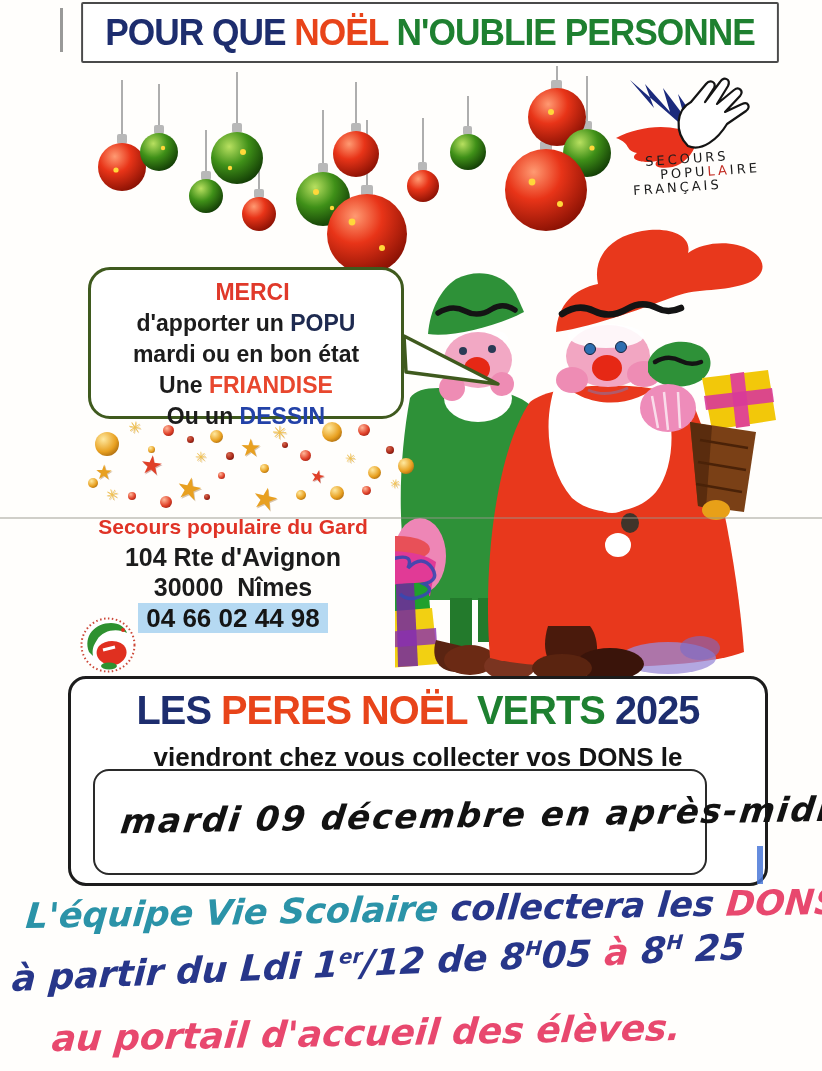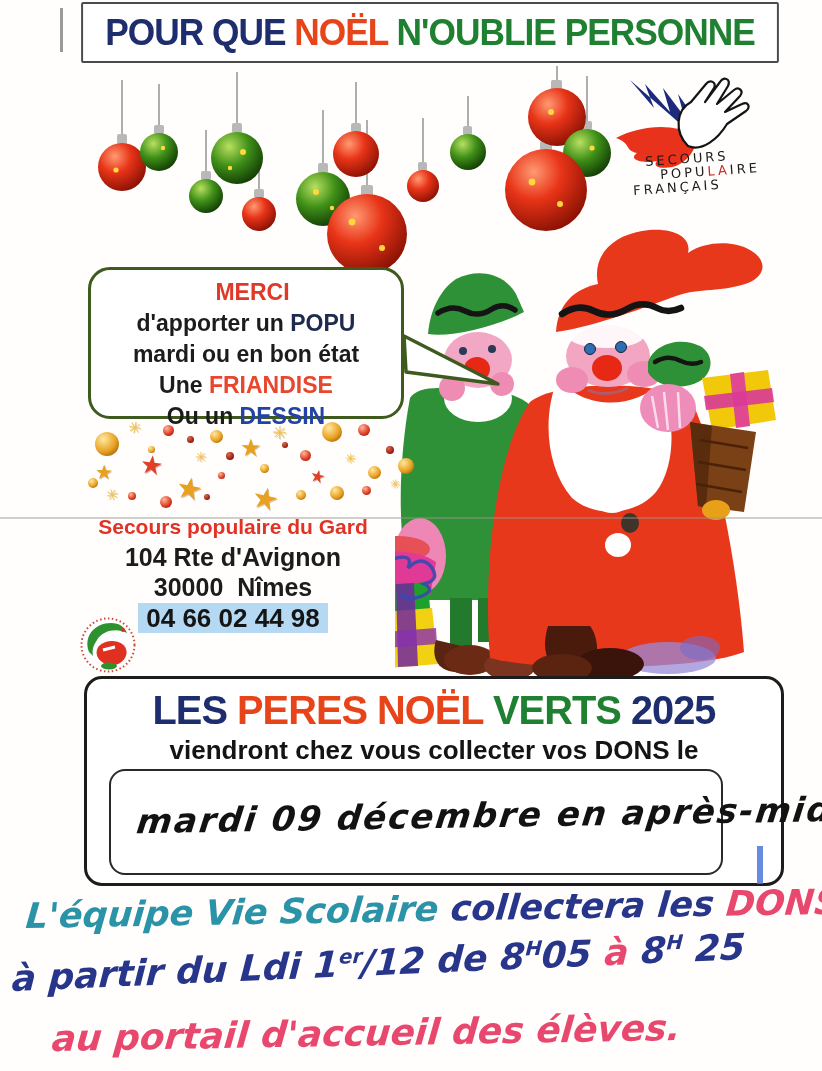--- a/index.html
+++ b/index.html
@@ -23,25 +23,25 @@
           padding-top:7px;box-sizing:border-box;}
   .bubble-tail{left:402px;top:334px;z-index:3;}
   .c-merci{color:#e0392a;margin-left:13px;} .c-ink{color:#1c1c1c;} .c-jouet{color:#1e2a50;}
   .c-friandise{color:#e8472e;} .c-dessin{color:#2342a8;}
   
   .address{left:58px;top:512px;width:350px;text-align:center;font-weight:bold;line-height:30px;}
   .addr-org{color:#e03326;font-size:21px;}
   .addr-line{color:#1c1c1c;font-size:25px;white-space:pre-wrap;}
   .addr-phone{display:inline-block;background:#b5d9f2;color:#151515;font-size:26px;padding:0 8px;margin-top:1px;}
   
-  .event-box{left:84px;top:676px;width:700px;height:210px;background:#fff;border:3px solid #1c1c1c;
+  .event-box{left:68px;top:676px;width:700px;height:210px;background:#fff;border:3px solid #1c1c1c;
              border-radius:18px;z-index:4;box-sizing:border-box;}
   .event-title{margin-top:8px;text-align:center;font-weight:bold;font-size:41px;letter-spacing:-1px;
                transform:scaleX(.97);white-space:pre;}
-  .event-sub{text-align:center;font-weight:bold;font-size:26px;color:#141414;margin-top:1px;}
+  .event-sub{text-align:center;font-weight:bold;font-size:26px;color:#141414;margin-top:8px;}
   .date-box{position:absolute;left:22px;top:90px;width:610px;height:102px;border:2.5px solid #2a2a2a;border-radius:16px;}
   .hand{font-family:"DejaVu Sans",sans-serif;font-style:italic;font-weight:bold;}
   .date-text{position:absolute;left:26px;top:24px;font-size:34px;letter-spacing:2px;color:#121212;
              transform:rotate(-1deg) skewX(-8deg);white-space:pre;}
   
   .note-line{white-space:pre;transform-origin:left center;}
   .note1{left:26px;top:896px;font-size:35px;transform:rotate(-1deg) skewX(-6deg);}
   .note2{left:12px;top:958px;font-size:36px;transform:rotate(-2.5deg) skewX(-6deg);}
   .note3{left:52px;top:1018px;font-size:36px;transform:rotate(-1deg) skewX(-6deg);}
   .c-teal{color:#2b93a8;} .c-hblue{color:#27368a;} .c-hpink{color:#e8486e;}

